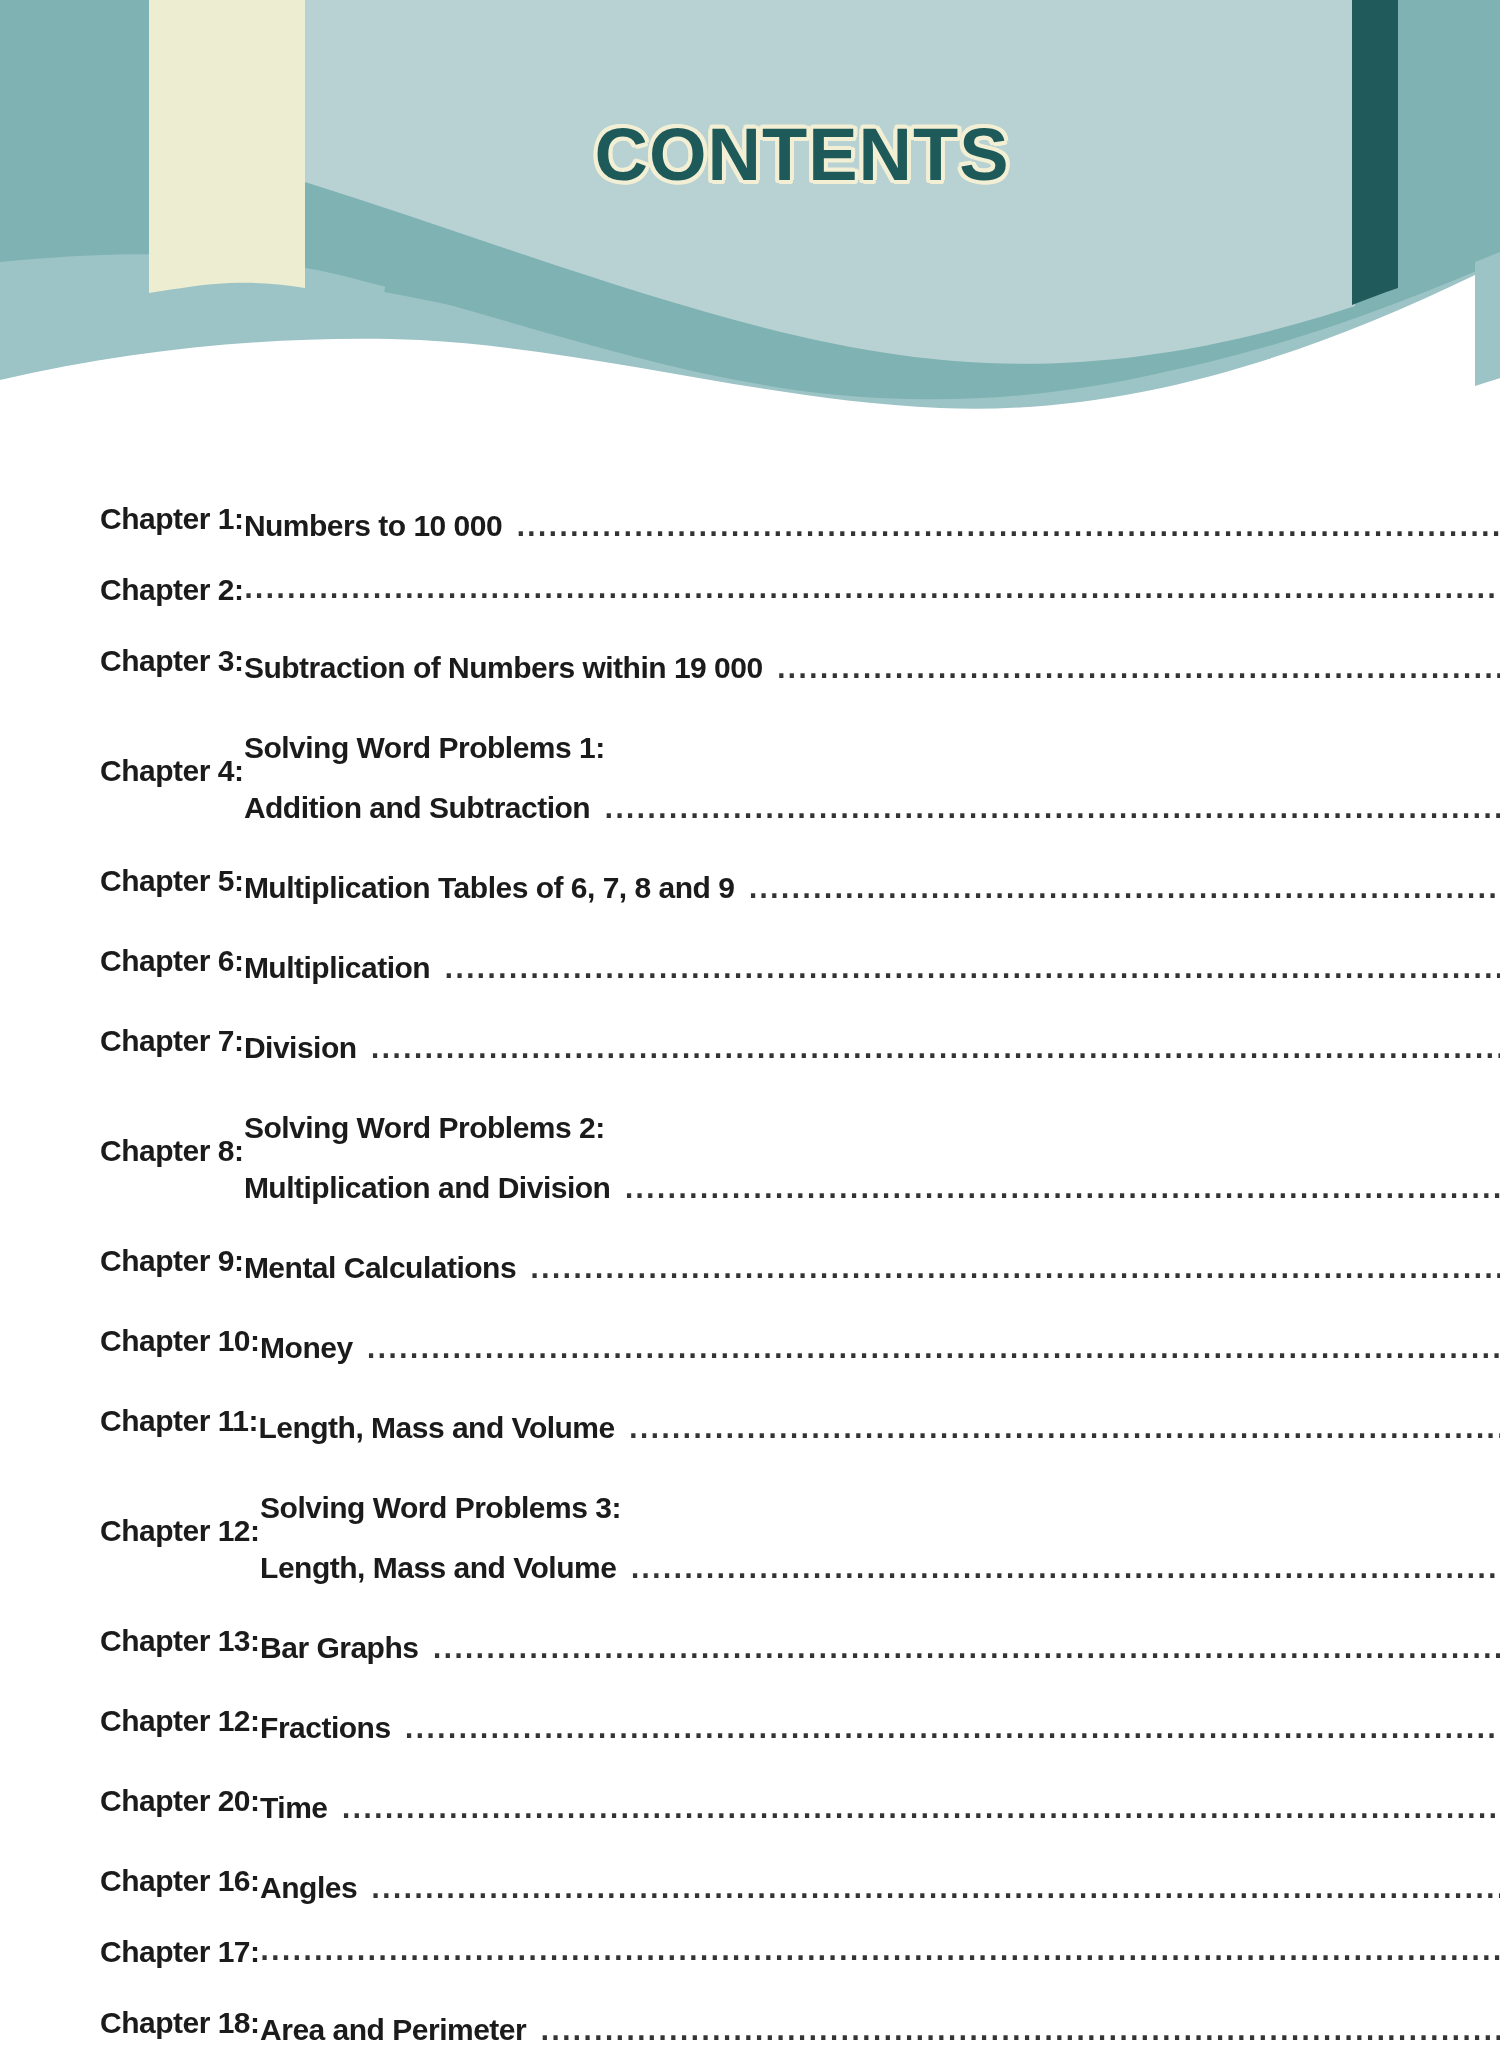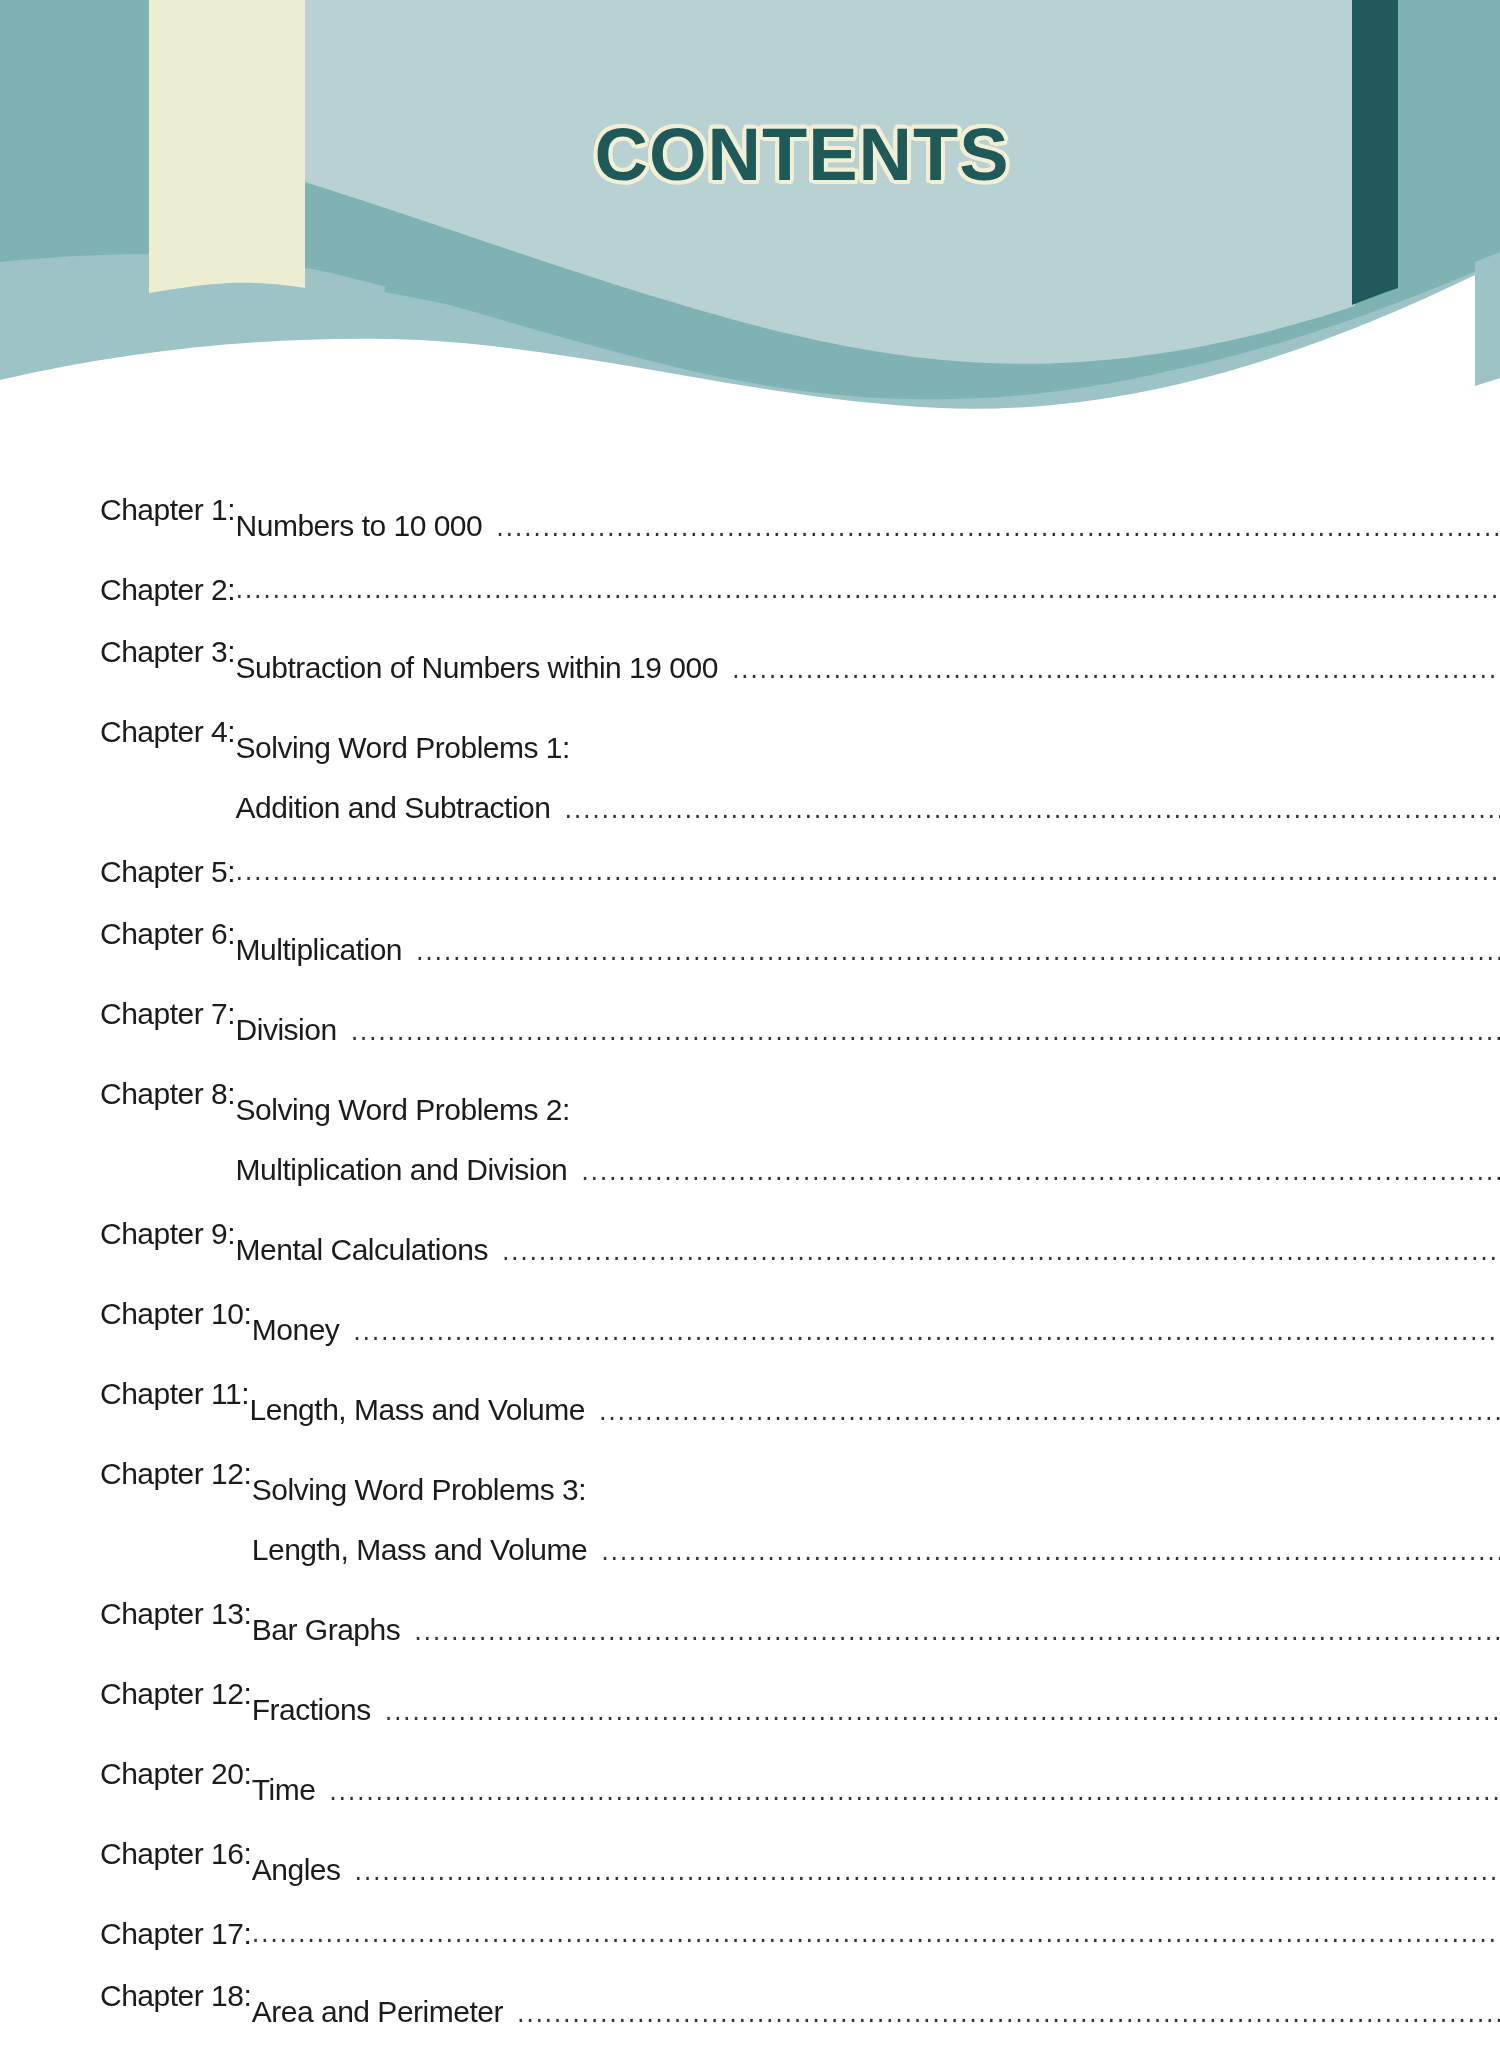--- a/index.html
+++ b/index.html
@@ -11,21 +11,21 @@
     padding-left: 104px; box-sizing: border-box;
     font-family: "Liberation Sans", sans-serif; font-weight: bold;
     font-size: 74px; letter-spacing: 1px; color: #1f5a5a;
     text-shadow:
       -3px -3px 0 #f2efd4, 3px -3px 0 #f2efd4, -3px 3px 0 #f2efd4, 3px 3px 0 #f2efd4,
       0 -4px 0 #f2efd4, 0 4px 0 #f2efd4, -4px 0 0 #f2efd4, 4px 0 0 #f2efd4,
       -2px -4px 0 #f2efd4, 2px 4px 0 #f2efd4, -4px 2px 0 #f2efd4, 4px -2px 0 #f2efd4;
   }
   .toc { position: absolute; left: 100px; top: 490px; width: 1295px;
          font-family: "Liberation Sans", sans-serif; color: #1b1b1b; }
-  .entry { display: flex; align-items: flex-start; margin-bottom: 22px; }
+  .entry { display: flex; align-items: center; margin-bottom: 22px; font-weight: bold; }
   .chap { width: 168px; font-size: 30px; line-height: 40px; white-space: nowrap; letter-spacing: -0.5px; }
   .colon { width: 30px; font-size: 30px; line-height: 40px; text-align: left; }
   .body { flex: 1; }
   .line { display: flex; align-items: baseline; font-size: 30px; line-height: 40px; letter-spacing: -0.5px; }
   .line + .line { margin-top: 4px; }
   .ttl { white-space: nowrap; padding-right: 14px; margin-top: 16px; }
   .leader { flex: 1; overflow: hidden; white-space: nowrap; color: #333; font-size: 24px;
             letter-spacing: 1.6px; font-family: "DejaVu Sans", sans-serif; }
   .leader::after { content: "........................................................................................................................................................................................................................................................"; }
 </style>
@@ -98,20 +98,21 @@
             <span class="ttl">Addition and Subtraction</span>
             <span class="leader"></span>
           </div>
         </div>
       </div>
       <div class="entry">
         <div class="chap">Chapter 5</div>
         <div class="colon">:</div>
         <div class="body">
           <div class="line">
+            <span class="ttl">Multiplication Tables of 6, 7, 8 and 9</span>
             <span class="leader"></span>
           </div>
         </div>
       </div>
       <div class="entry">
         <div class="chap">Chapter 6</div>
         <div class="colon">:</div>
         <div class="body">
           <div class="line">
             <span class="ttl">Multiplication</span>

